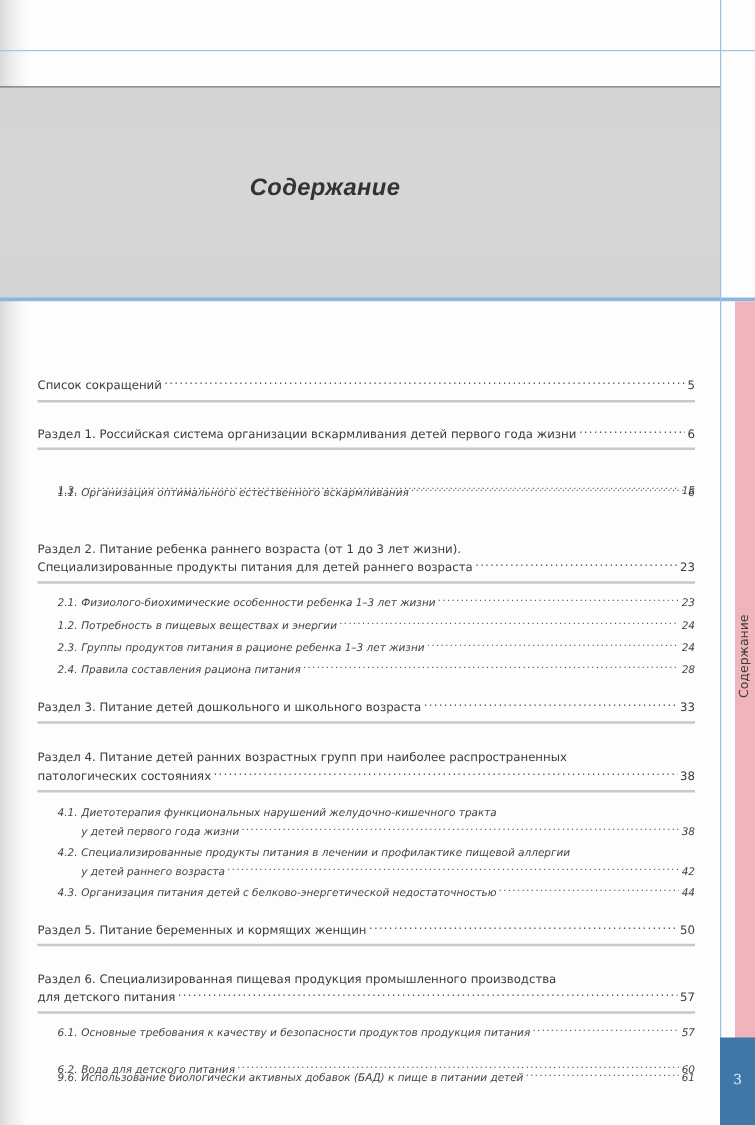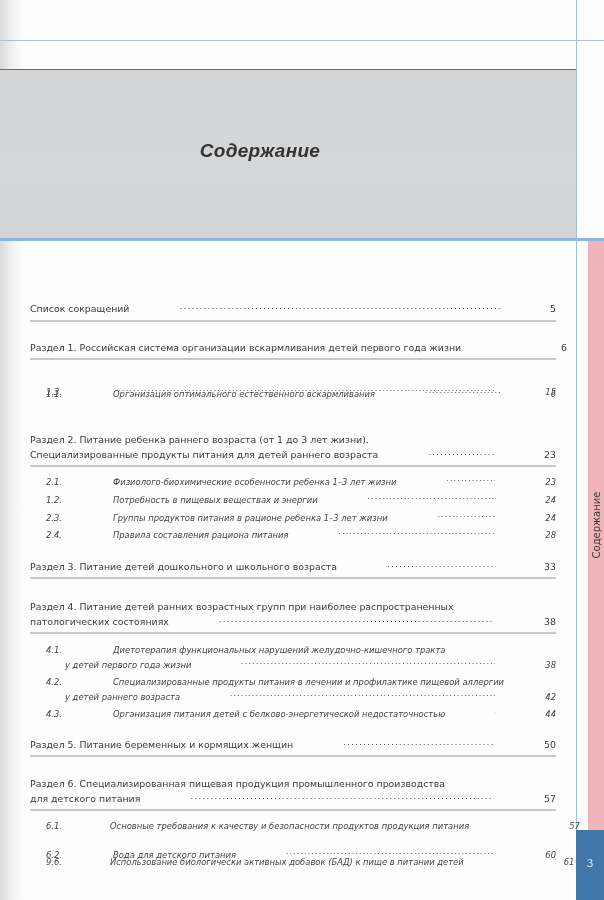--- a/index.html
+++ b/index.html
@@ -42,21 +42,21 @@
     position:absolute; left:576px; top:830px; width:28px; height:70px;
     background:#3f78a8;
   }
   .page-number {
     position:absolute; left:576px; top:857px; width:28px; text-align:center;
     font-family:"DejaVu Serif", serif; font-size:11px; color:#e9eef5;
   }
   .toc { position:absolute; left:0; top:0; width:576px; height:900px; }
   .entry { position:absolute; left:30px; width:526px; font-size:9.4px; line-height:15px; color:#3a3a3a; }
   .entry.sub { left:46px; width:510px; font-style:italic; font-size:8.4px; color:#444; }
-  .line { display:flex; align-items:baseline; white-space:nowrap;gap:48px; }
+  .line { display:flex; align-items:baseline; white-space:nowrap; }
   .line .num { display:inline-block; width:19px; }
   .line .t { flex:0 0 auto; }
   .line .dots {
     flex:1 1 auto; overflow:hidden; margin:0 2px; height:10px; position:relative;
   }
   .line .dots::after {
     content:"................................................................................................................................................................................................................................................................";
     position:absolute; left:0; top:-4px; letter-spacing:1px; color:#555;
   }
   .line .p { flex:0 0 auto; text-align:right; }

